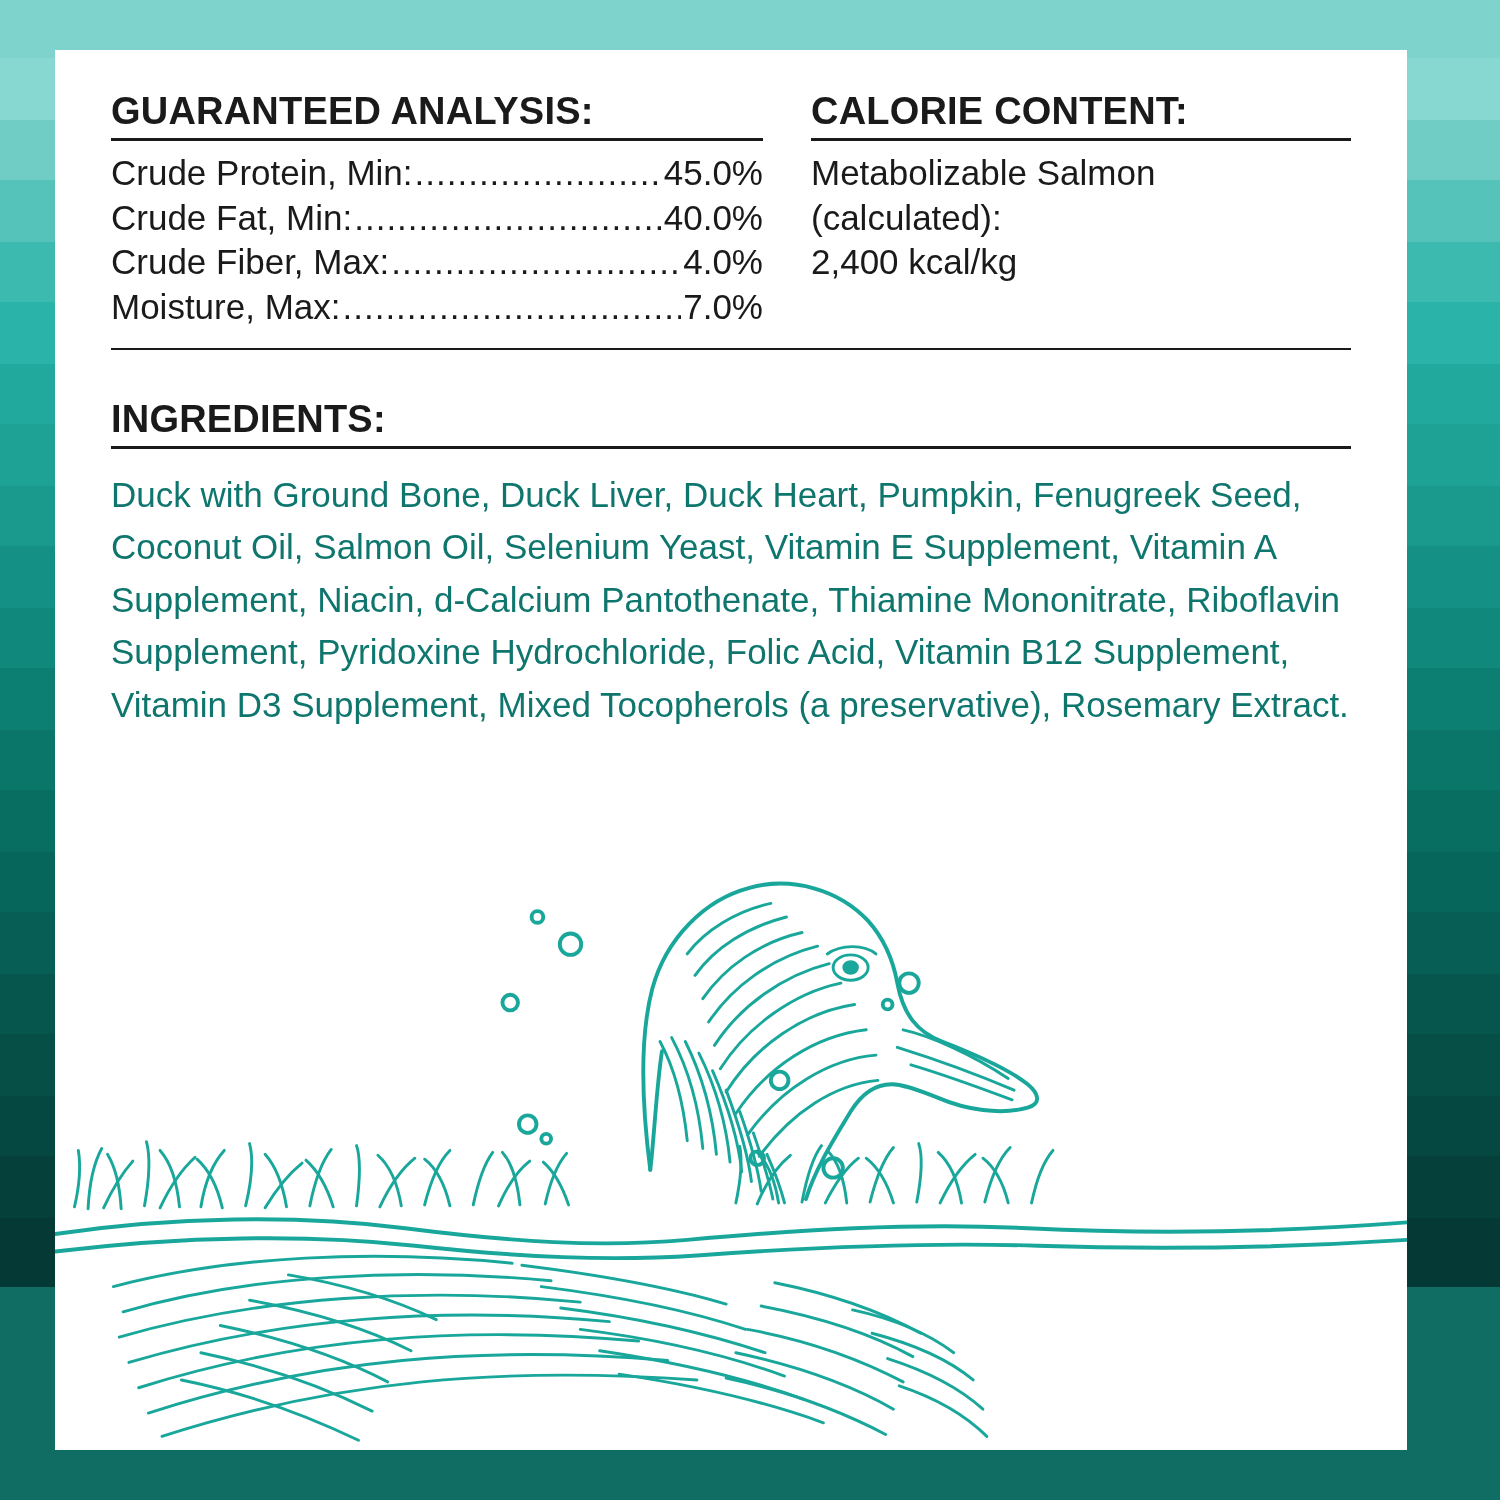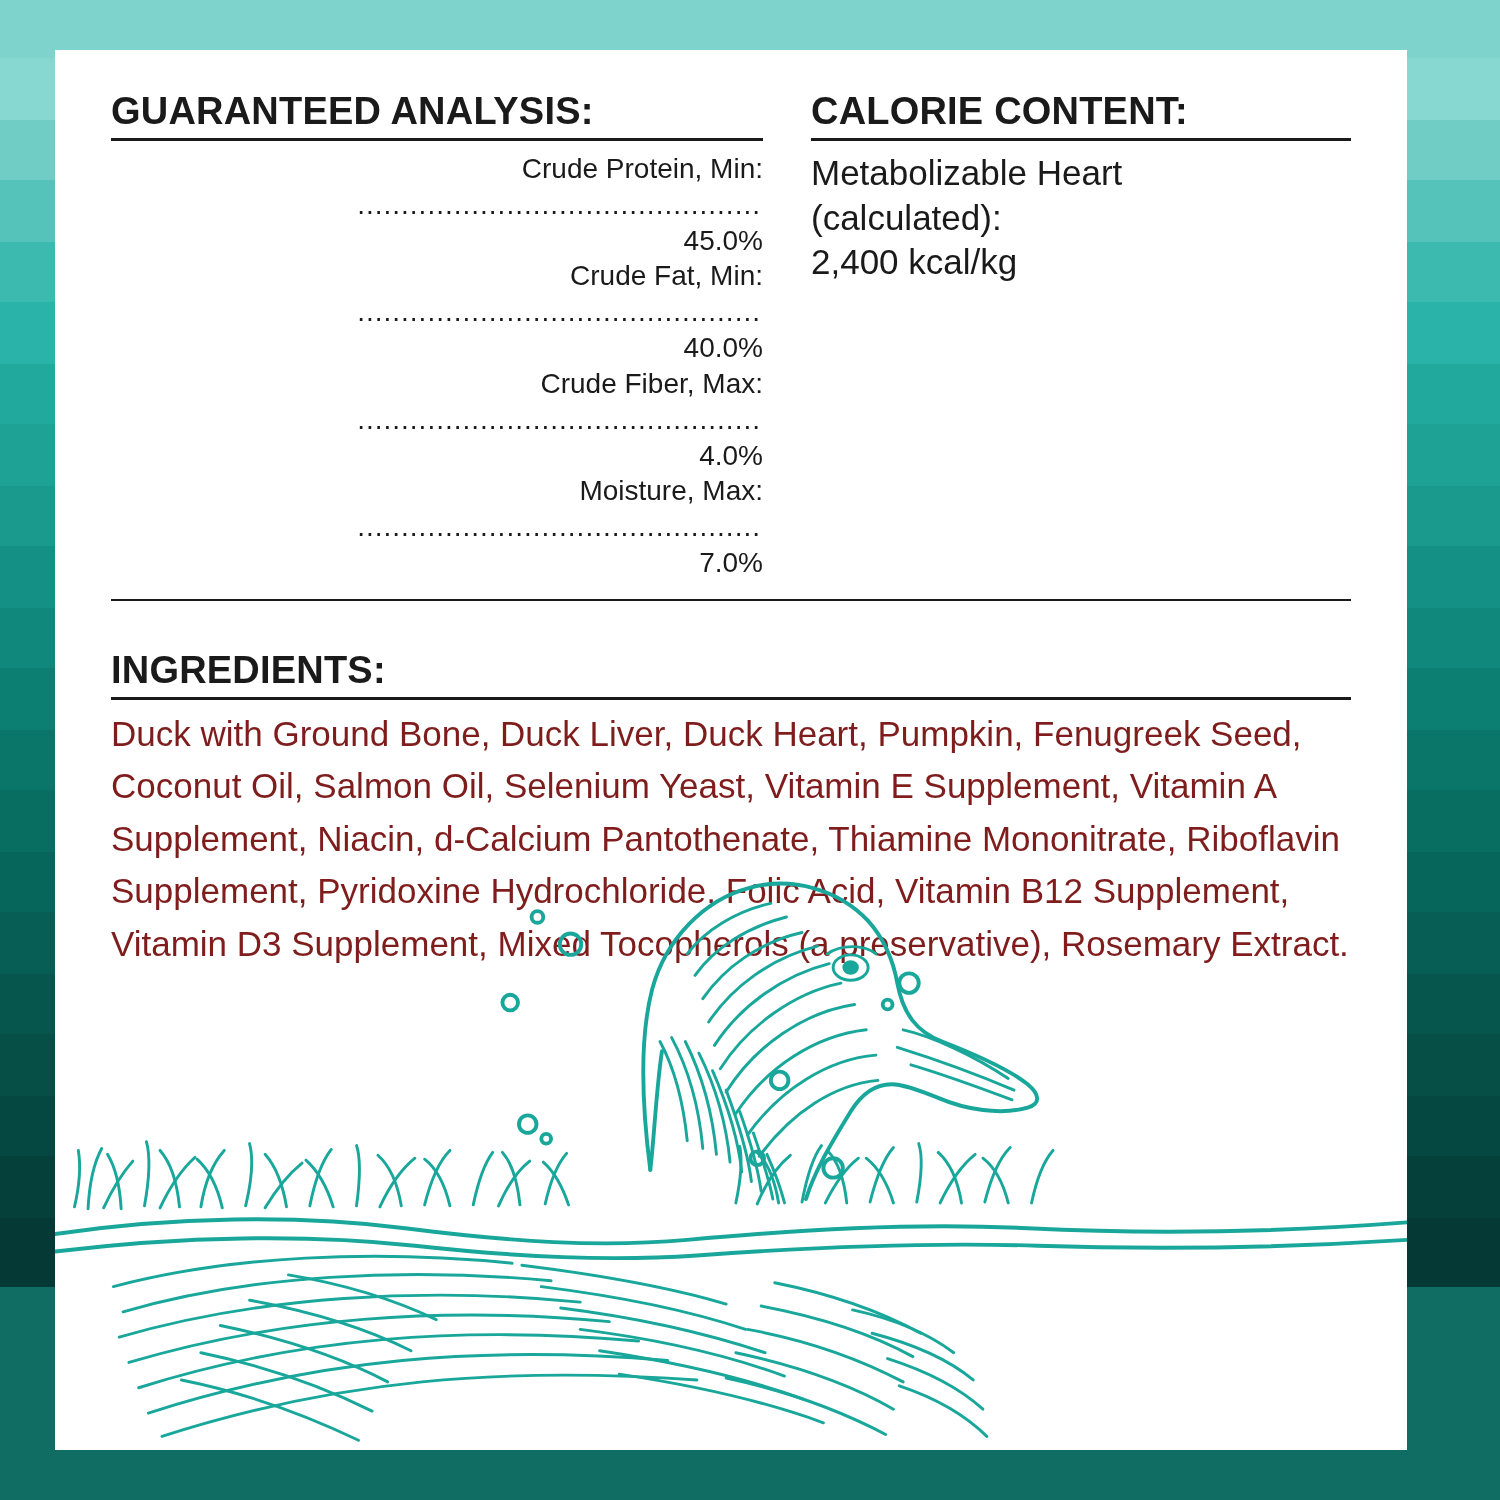--- a/index.html
+++ b/index.html
@@ -66,26 +66,25 @@
     margin: 0;
   }
 
   .ga-list {
     margin: 10px 0 0 0;
     padding: 0;
     list-style: none;
   }
   .ga-list li {
     display: flex;
-    align-items: flex-end;
-    font-size: 28px;
+    align-items: flex-start;
+    font-size: 35px;
     line-height: 1.28;
     color: #1a1a1a;
     white-space: nowrap;
-    flex-direction: column;
   }
   .ga-label { }
   .ga-dots {
     flex: 1;
     overflow: hidden;
     white-space: nowrap;
     margin: 0 2px;
     letter-spacing: 1px;
   }
   .ga-value { }
@@ -106,22 +105,22 @@
     margin-top: 18px;
   }
 
   
   .ingredients-block {
     margin-top: 50px;
   }
   .ingredients-text {
     font-size: 35px;
     line-height: 1.5;
-    color: #7f1d1d;
-    margin: 8px 0 0 0;
+    color: #0f766e;
+    margin: 20px 0 0 0;
     text-align: left;
   }
 
   
   .art {
     position: absolute;
     left: 0;
     right: 0;
     bottom: 0;
     height: 620px;
@@ -185,21 +184,21 @@
             <span class="ga-dots">..............................................</span>
             <span class="ga-value">7.0%</span>
           </li>
         </ul>
       </div>
 
       <div class="col-right">
         <h2 class="sec-title">CALORIE CONTENT:</h2>
         <hr class="rule">
         <ul class="cal-lines">
-          <li>Metabolizable Heart</li>
+          <li>Metabolizable Salmon</li>
           <li>(calculated):</li>
           <li>2,400 kcal/kg</li>
         </ul>
       </div>
 
     </div>
 
     <hr class="rule-thin top-bottom-rule">
 
     <div class="ingredients-block">

